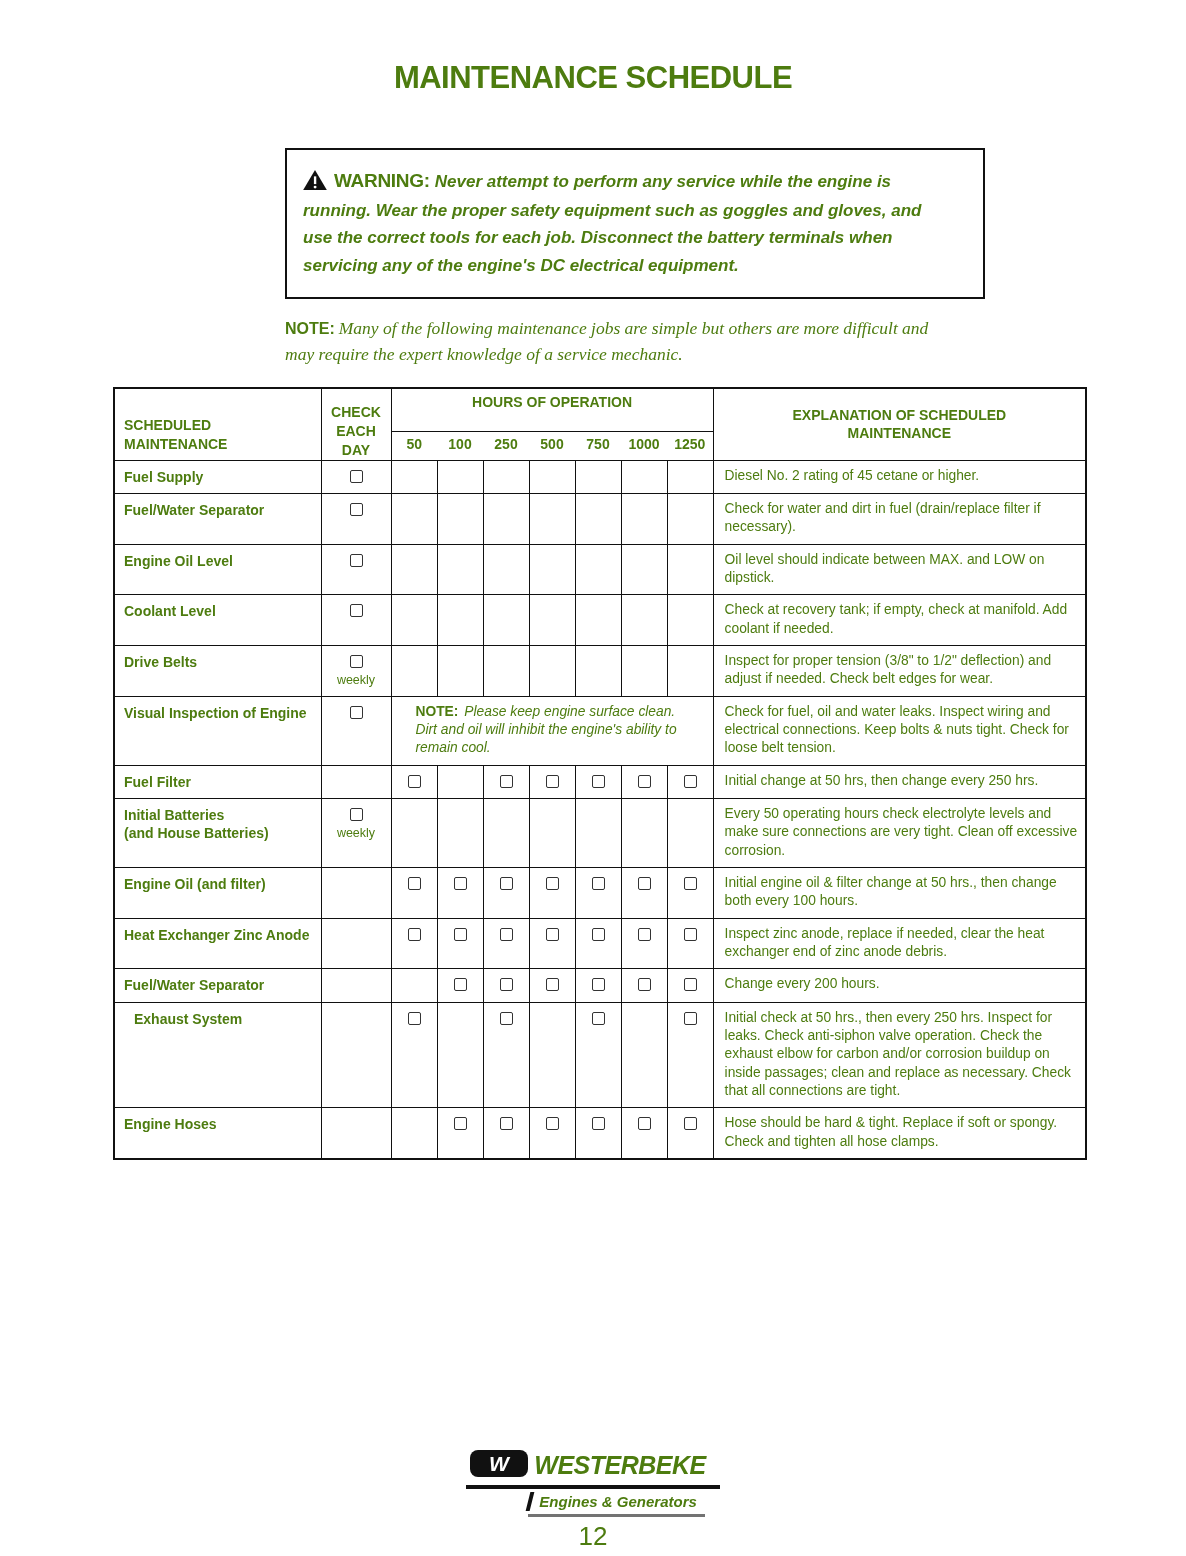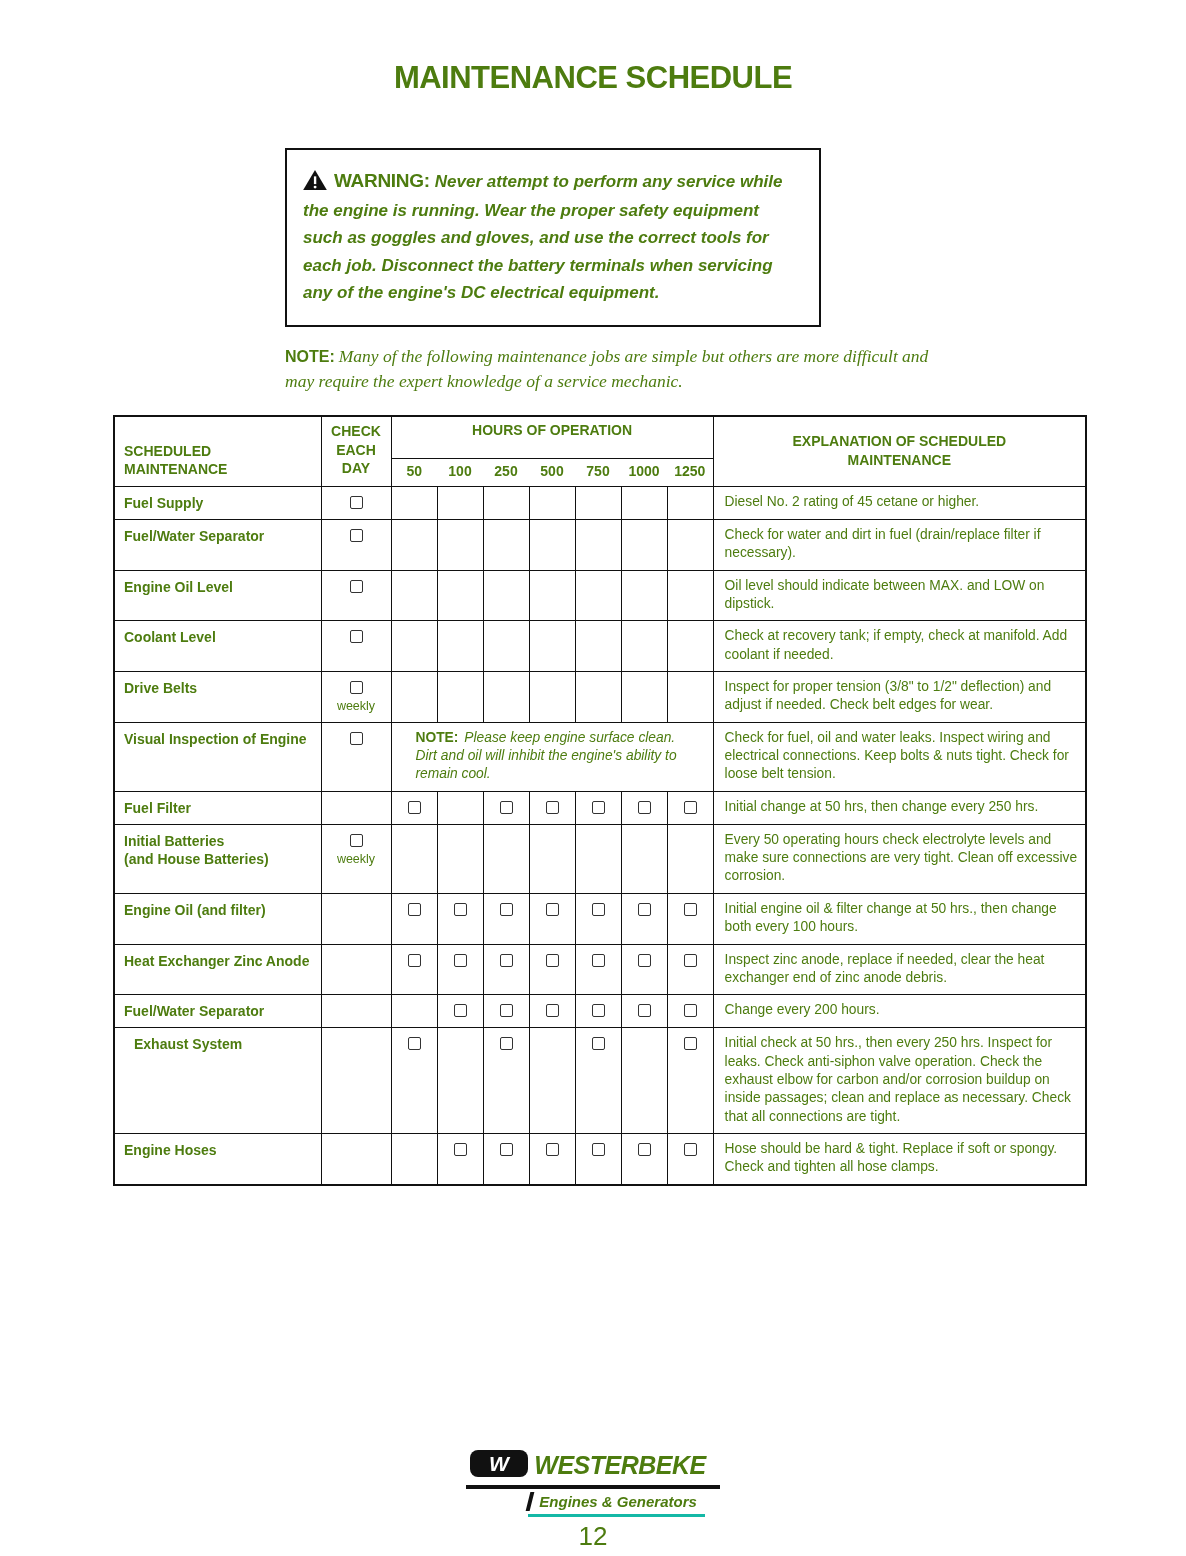--- a/index.html
+++ b/index.html
@@ -6,21 +6,21 @@
   html, body { background: #ffffff; }
   .page {
     width: 1186px; height: 1556px; background: #fff; position: relative;
     font-family: "Liberation Sans", "DejaVu Sans", sans-serif; color: #4d7c0f;
   }
   .title {
     font-size: 31px; font-weight: bold; text-align: center;
     padding-top: 60px; letter-spacing: -0.5px;
   }
   .warnbox {
-    width: 536px; margin: 52px 0 0 285px;
+    width: 700px; margin: 52px 0 0 285px;
     border: 2px solid #111; padding: 16px 28px 18px 16px;
   }
   .warntext { font-size: 17px; font-weight: bold; font-style: italic; line-height: 1.62; }
   .warnicon svg { vertical-align: -3px; margin-right: 7px; }
   .warnlabel { font-style: normal; font-size: 19px; letter-spacing: -0.3px; margin-right: 5px; }
   .note {
     width: 645px; margin: 17px 0 0 285px;
     font-family: "Liberation Serif", "DejaVu Serif", serif;
     font-style: italic; font-size: 17.5px; line-height: 1.45;
   }
@@ -28,21 +28,21 @@
     font-family: "Liberation Sans", sans-serif; font-style: normal;
     font-weight: bold; font-size: 16px; margin-right: 4px;
   }
   table.maint {
     border-collapse: collapse; table-layout: fixed; width: 972px;
     margin: 20px 0 0 113px; border: 2px solid #111;
   }
   .maint th, .maint td { border: 1px solid #111; }
   thead th { font-size: 14px; border-bottom: 2px solid #111; }
   .h-name { vertical-align: bottom; text-align: left; padding: 6px 6px 7px 9px; white-space: pre-line; line-height: 1.3; }
-  .h-day  { vertical-align: top; text-align: center; padding-top: 5px; white-space: pre-line; line-height: 1.35; }
+  .h-day  { vertical-align: top; text-align: center; padding-top: 14px; white-space: pre-line; line-height: 1.35; }
   .h-hours { vertical-align: top; text-align: center; padding: 5px 0 20px; border-bottom: 1px solid #111 !important; }
   .h-expl { vertical-align: middle; white-space: pre-line; line-height: 1.35; }
   th.tick { border-left: none; border-right: none; text-align: center; font-size: 14px; padding: 4px 0 7px; margin-left: 34px; }
   tbody td { vertical-align: top; }
   td.c-name { font-weight: bold; font-size: 14px; padding: 7px 6px 7px 9px; white-space: pre-line; line-height: 1.3; }
   td.c-name.indent { padding-left: 19px; }
   td.c-day { text-align: center; padding-top: 8px; }
   td.c-hr  { text-align: center; padding-top: 8px; }
   td.c-expl { font-size: 13.8px; padding: 6px 8px 7px 11px; line-height: 1.33; }
   .cb {
@@ -57,21 +57,21 @@
     display: flex; flex-direction: column; align-items: center;
   }
   .logo { display: inline-block; }
   .brandrow {
     display: flex; align-items: center; gap: 6px;
     border-bottom: 4px solid #111; padding: 0 14px 4px 4px;
   }
   .brand { font-size: 25px; font-weight: bold; font-style: italic; letter-spacing: -0.5px; }
   .tagrow {
     display: flex; align-items: center; gap: 7px;
-    border-bottom: 3px solid #14b8a6; padding: 3px 8px 3px 0; margin-left: 62px; width: max-content;
+    border-bottom: 3px solid #737373; padding: 3px 8px 3px 0; margin-left: 62px; width: max-content;
   }
   .slash { width: 4px; height: 19px; background: #111; transform: skewX(-14deg); }
   .tagline { font-size: 15px; font-weight: bold; font-style: italic; }
   .pageno { font-size: 26px; font-weight: normal; margin-top: 4px; }
 </style>
 </head>
 <body>
 
 <div class="page">
 

